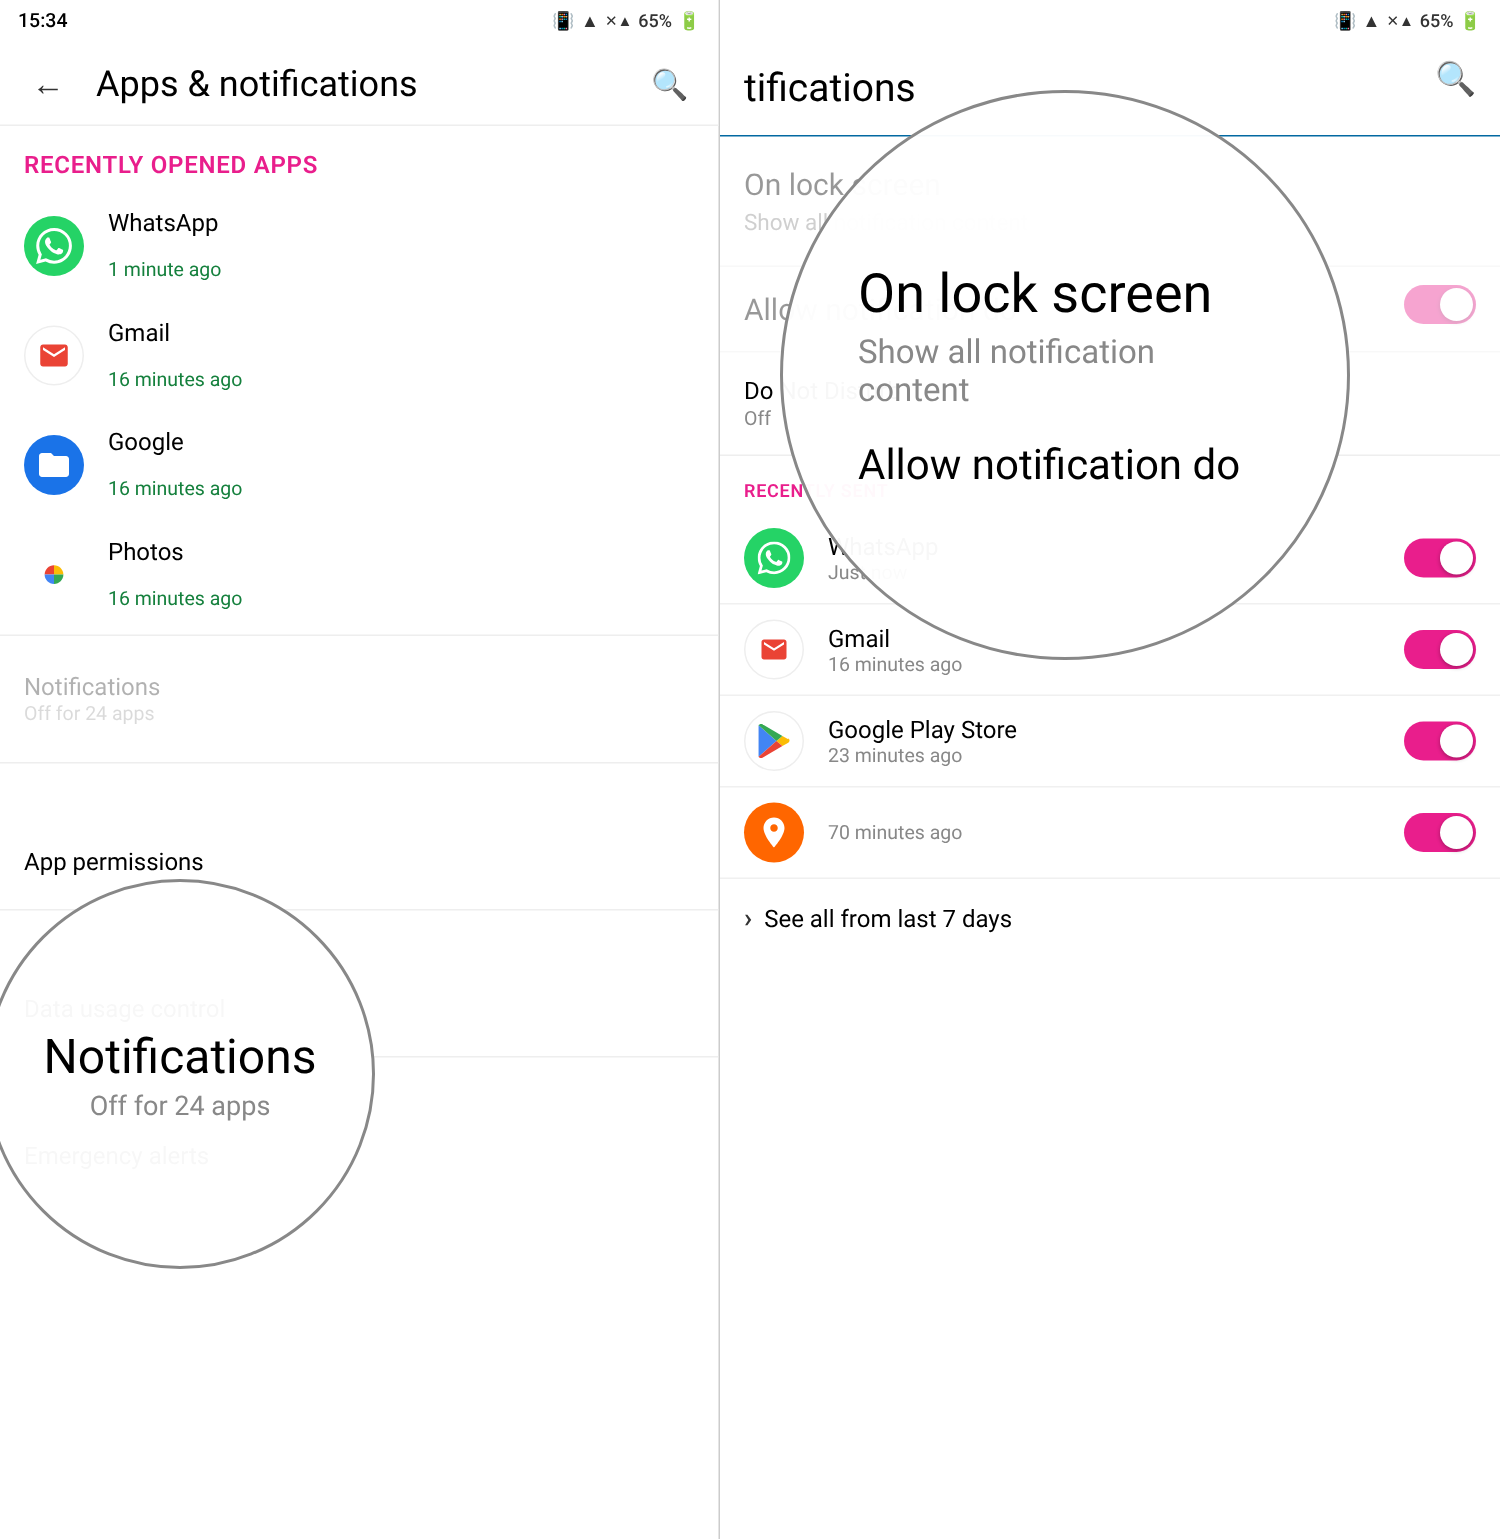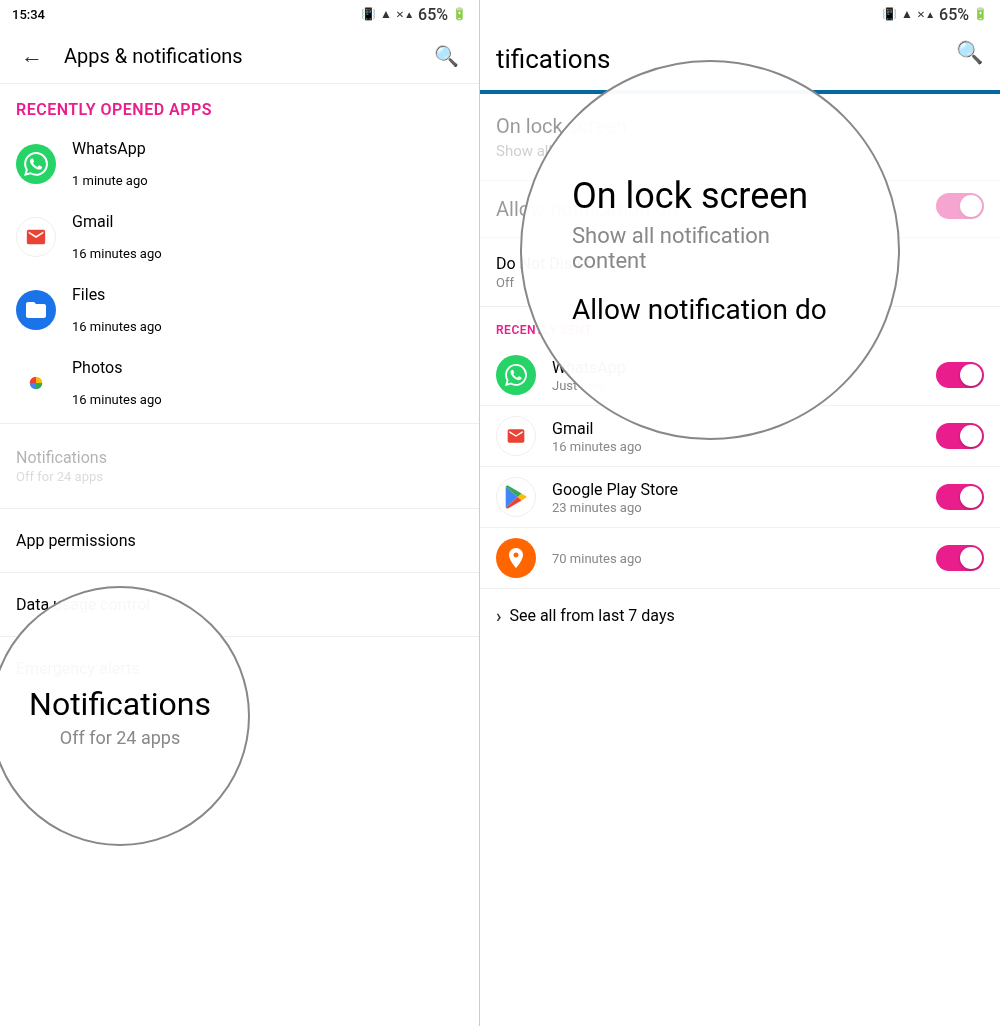--- a/index.html
+++ b/index.html
@@ -49,34 +49,34 @@
       font-weight: 500;
       color: #000;
     }
     .status-icons {
       display: flex;
       align-items: center;
       gap: 4px;
       font-size: 12px;
       color: #333;
     }
-    .battery-text { font-size: 16px; font-weight: 500; }
+    .battery-text { font-size: 12px; font-weight: 500; }
 
     
     .toolbar {
       height: 56px;
       display: flex;
       align-items: center;
       padding: 0 16px;
       background: #fff;
       border-bottom: 1px solid #eee;
       gap: 16px;
     }
     .toolbar-title {
-      font-size: 20px;
+      font-size: 24px;
       font-weight: 400;
       color: #000;
       flex: 1;
     }
     .icon-btn {
       width: 32px;
       height: 32px;
       display: flex;
       align-items: center;
       justify-content: center;
@@ -112,21 +112,21 @@
       border-radius: 50%;
       display: flex;
       align-items: center;
       justify-content: center;
       font-size: 22px;
       flex-shrink: 0;
     }
 
     .app-info { display: flex; flex-direction: column; }
     .app-name { font-size: 16px; color: #000; font-weight: 400; }
-    .app-time { font-size: 13px; color: #000000; margin-top: 15px; }
+    .app-time { font-size: 13px; color: #15803d; margin-top: 15px; }
 
     
     .divider {
       height: 1px;
       background: #eee;
       margin: 4px 0;
     }
 
     
     .notif-highlight {
@@ -144,21 +144,21 @@
       font-size: 13px;
       color: #888;
       margin-top: 2px;
     }
 
     
     .menu-item {
       padding: 18px 16px;
       cursor: pointer;
     }
-    .menu-item-title { font-size: 16px; color: #000; font-weight: 400; }
+    .menu-item-title { font-size: 16px; color: #000; font-weight: 400; margin-top: 34px; }
     .menu-item-sub { font-size: 13px; color: #888; margin-top: 2px; }
 
     
     .circle-overlay-left {
       position: absolute;
       bottom: 180px;
       left: -10px;
       width: 260px;
       height: 260px;
       border-radius: 50%;
@@ -219,21 +219,21 @@
       font-weight: 400;
       color: #000;
       margin-top: 20px;
     }
 
     .notifications-partial {
       padding: 16px;
       font-size: 26px;
       font-weight: 400;
       color: #000;
-      border-bottom: 4px solid #0369a1;
+      border-bottom: 1px solid #0369a1;
     }
 
     
     .lock-screen-section {
       padding: 20px 16px;
       border-bottom: 1px solid #eee;
     }
     .lock-screen-title {
       font-size: 20px;
       font-weight: 400;
@@ -377,21 +377,21 @@
     </div>
   </div>
 
   <div class="app-item">
     <div class="app-icon icon-files">
       <svg width="24" height="24" viewBox="0 0 24 24" fill="white">
         <path d="M10 4H4c-1.1 0-2 .9-2 2v12c0 1.1.9 2 2 2h16c1.1 0 2-.9 2-2V8c0-1.1-.9-2-2-2h-8l-2-2z"></path>
       </svg>
     </div>
     <div class="app-info">
-      <span class="app-name">Files</span>
+      <span class="app-name">Google</span>
       <span class="app-time">16 minutes ago</span>
     </div>
   </div>
 
   <div class="app-item">
     <div class="app-icon icon-photos">
 
       <svg width="30" height="30" viewBox="0 0 24 24">
         <path d="M12 2C6.48 2 2 6.48 2 12s4.48 10 10 10 10-4.48 10-10S17.52 2 12 2z" fill="none"></path>
         <path d="M12 7c-2.76 0-5 2.24-5 5h5V7z" fill="#EA4335"></path>

